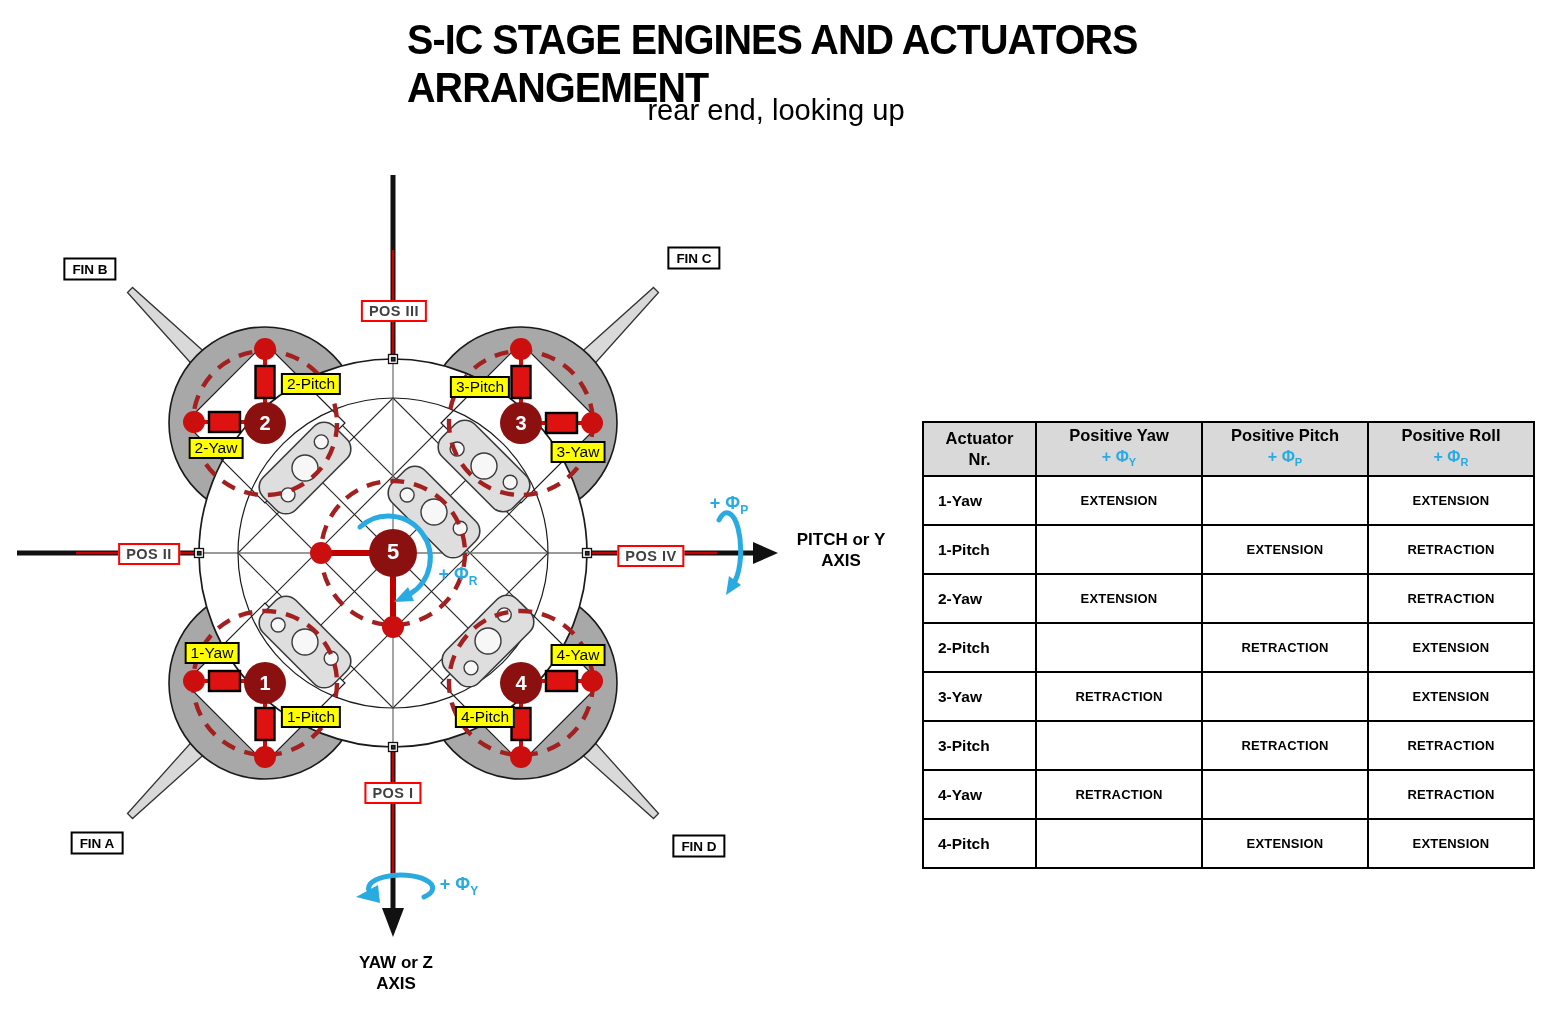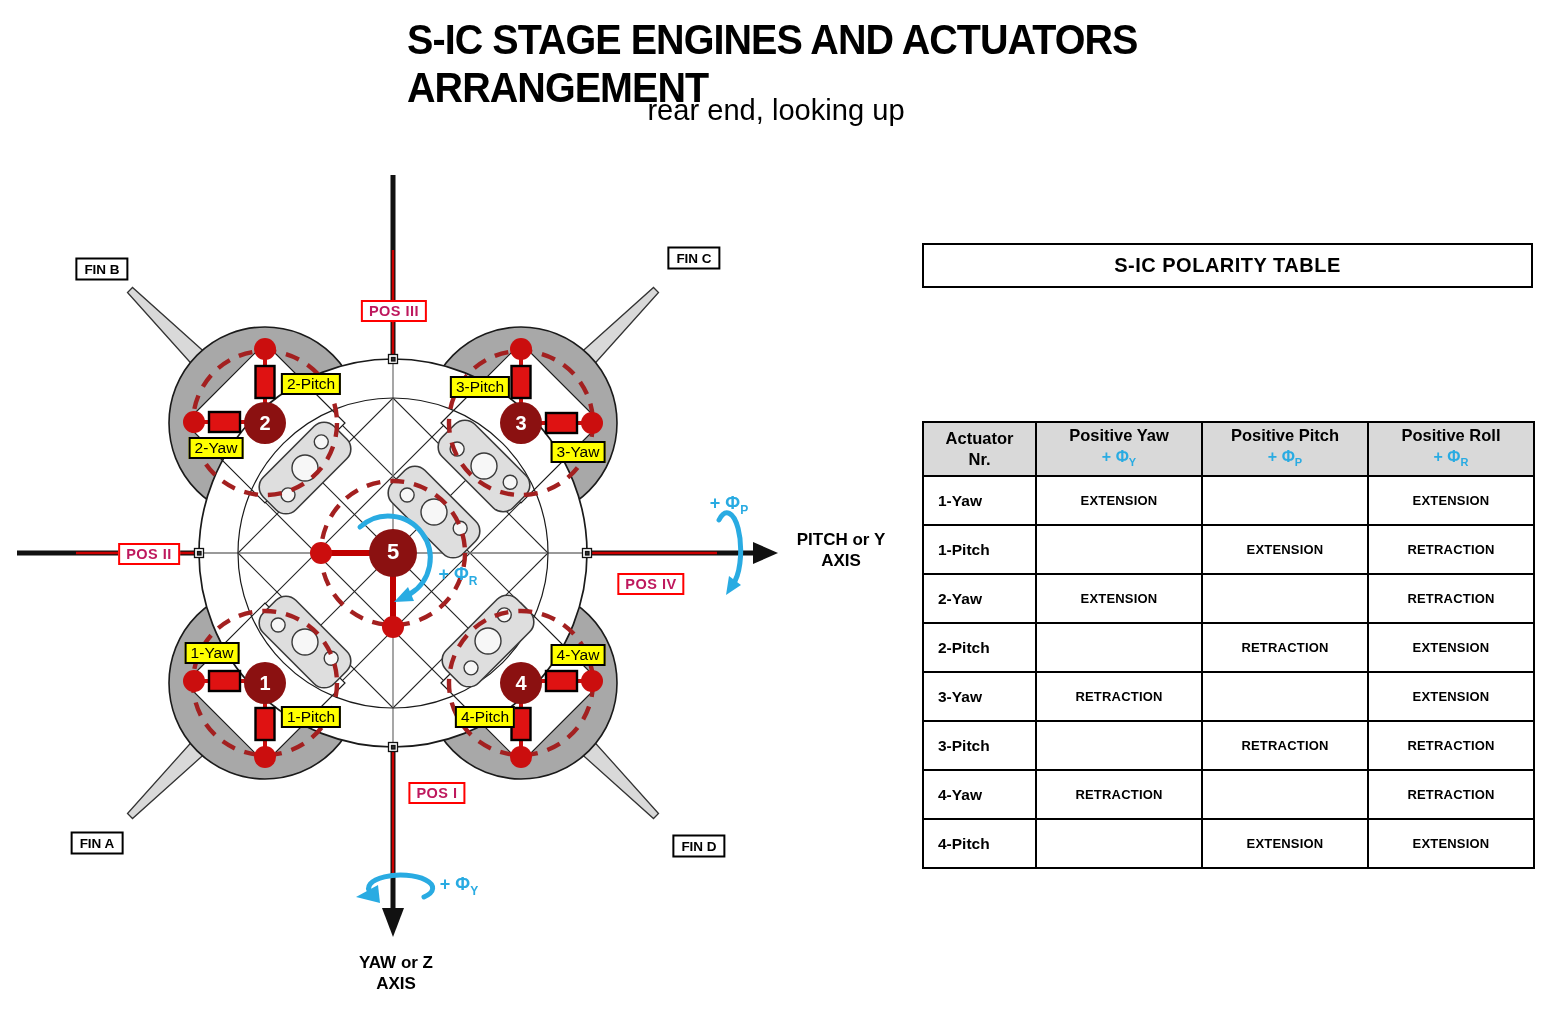--- a/index.html
+++ b/index.html
@@ -15,21 +15,21 @@
   .sub-title  { left:776px; top:110px; font-size:30px; letter-spacing:0px;
                 transform:translate(-50%,-50%) scaleX(.97); color:#000; }
 
   
   svg.diagram { position:absolute; left:0; top:0; z-index:1; }
 
   
   .lbl { position:absolute; z-index:2; }
   .fin-box { background:#fff; border:2px solid #000; color:#000; font-size:13.5px; font-weight:bold;
              padding:2px 7px; }
-  .pos-box { background:#fff; border:2px solid #f00; color:#be185d; font-size:14.5px; font-weight:bold;
+  .pos-box { background:#fff; border:2px solid #f00; color:#404040; font-size:14.5px; font-weight:bold;
              padding:1px 6px; letter-spacing:.5px; }
   .yellow-box { background:#ffff00; border:2px solid #000; color:#000; font-size:15.5px;
                 padding:0px 4px; }
   .engine-num { color:#fff; font-weight:bold; font-size:20px; text-align:center; z-index:3; }
   .engine-num.big { font-size:22px; }
   .cyan-lbl { color:#29ABE2; font-weight:bold; font-size:18px; }
   .cyan-lbl sub { font-size:12px; font-weight:bold; }
   .axis-lbl { color:#000; font-weight:bold; font-size:17px; text-align:center; line-height:21px; }
 
   
@@ -224,29 +224,29 @@
     <g stroke="#29ABE2" stroke-width="5" fill="none" stroke-linecap="round">
       <path d="M 360 527 A 42 42 0 1 1 410 594"></path>
       <polygon points="394,602 414,601 408,587" fill="#29ABE2" stroke="none"></polygon>
       <path d="M 719 520 A 12 33 0 1 1 735 581"></path>
       <polygon points="726,595 741,585 729,576" fill="#29ABE2" stroke="none"></polygon>
       <path d="M 424 897 A 32 13 0 1 0 371 893"></path>
       <polygon points="356,897 378,885 380,903" fill="#29ABE2" stroke="none"></polygon>
     </g>
   </svg>
 
-  <div class="lbl ctr fin-box" style="left:90px; top:269px;margin-left:12px;">FIN B</div>
+  <div class="lbl ctr fin-box" style="left:90px; top:269px;">FIN B</div>
   <div class="lbl ctr fin-box" style="left:694px; top:258px;text-align:right;">FIN C</div>
   <div class="lbl ctr fin-box" style="left:97px; top:843px;">FIN A</div>
   <div class="lbl ctr fin-box" style="left:699px; top:846px;">FIN D</div>
 
   <div class="lbl ctr pos-box" style="left:394px; top:311px;">POS III</div>
   <div class="lbl ctr pos-box" style="left:149px; top:554px;">POS II</div>
-  <div class="lbl ctr pos-box" style="left:651px; top:584px;">POS IV</div>
-  <div class="lbl ctr pos-box" style="left:393px; top:793px;margin-left:44px;">POS I</div>
+  <div class="lbl ctr pos-box" style="left:651px; top:556px;">POS IV</div>
+  <div class="lbl ctr pos-box" style="left:393px; top:793px;">POS I</div>
 
   <div class="lbl ctr yellow-box" style="left:311px; top:384px;">2-Pitch</div>
   <div class="lbl ctr yellow-box" style="left:216px; top:448px;">2-Yaw</div>
   <div class="lbl ctr yellow-box" style="left:480px; top:387px;">3-Pitch</div>
   <div class="lbl ctr yellow-box" style="left:578px; top:452px;">3-Yaw</div>
   <div class="lbl ctr yellow-box" style="left:212px; top:653px;">1-Yaw</div>
   <div class="lbl ctr yellow-box" style="left:311px; top:717px;">1-Pitch</div>
   <div class="lbl ctr yellow-box" style="left:578px; top:655px;">4-Yaw</div>
   <div class="lbl ctr yellow-box" style="left:485px; top:717px;">4-Pitch</div>
 
@@ -262,21 +262,20 @@
 
   <div class="lbl ctr axis-lbl" style="left:841px; top:550px;">
     <div>PITCH or Y</div>
       <div>AXIS</div>
   </div>
   <div class="lbl ctr axis-lbl" style="left:396px; top:973px;">
     <div>YAW or Z</div>
       <div>AXIS</div>
   </div>
 
-  <div class="abs pt-title">S-IC  POLARITY TABLE</div>
 
   <table class="pt">
     <colgroup>
         <col class="c0">
         <col class="c1">
         <col class="c2">
         <col class="c3">
       </colgroup>
     <thead>
       <tr>

